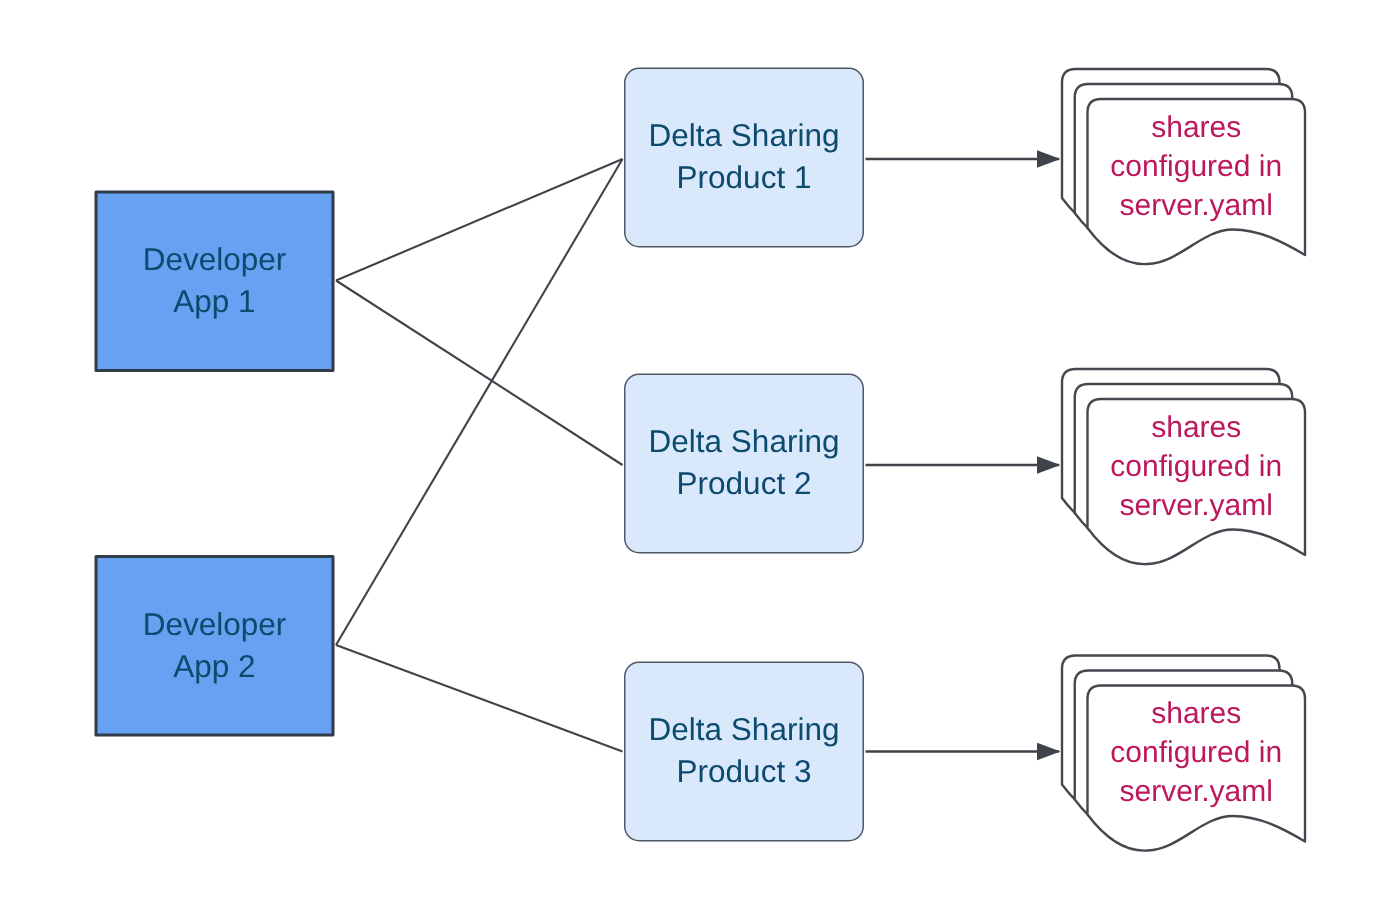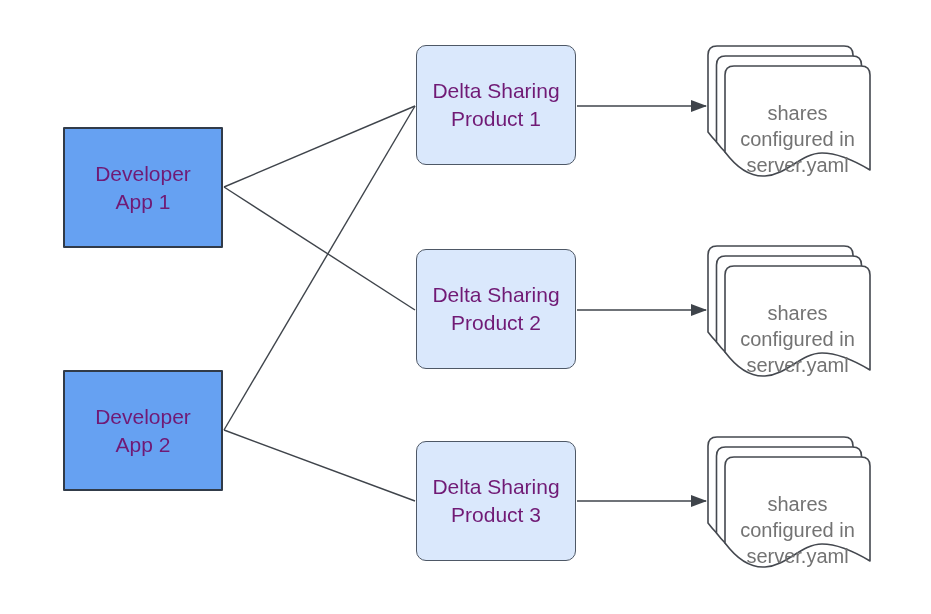--- a/index.html
+++ b/index.html
@@ -15,21 +15,21 @@
   .node {
     position: absolute;
     box-sizing: border-box;
     display: flex;
     align-items: center;
     justify-content: center;
     text-align: center;
     white-space: pre-line;
     font-size: 21px;
     line-height: 28px;
-    color: #701a75;
+    color: #0c4a6e;
   }
   .dev-app {
     width: 160px; height: 121px;
     background: #66A1F2;
     border: 2px solid #313B49;
     border-radius: 1px;
   }
   .product {
     width: 160px; height: 120px;
     background: #DAE8FC;
@@ -39,22 +39,21 @@
   .doc-label {
     position: absolute;
     width: 145px; height: 90px;
     display: flex;
     align-items: center;
     justify-content: center;
     text-align: center;
     white-space: pre-line;
     font-size: 20px;
     line-height: 26px;
-    color: #737373;
-    margin-top: 28px;
+    color: #be185d;
   }
 </style>
 </head>
 <body>
 
 <div class="canvas">
 
   <svg class="layer" width="931" height="614" viewBox="0 0 931 614">
     <defs>
       <marker id="arrowhead" markerUnits="userSpaceOnUse" markerWidth="16" markerHeight="12" refX="15" refY="6" orient="auto">

